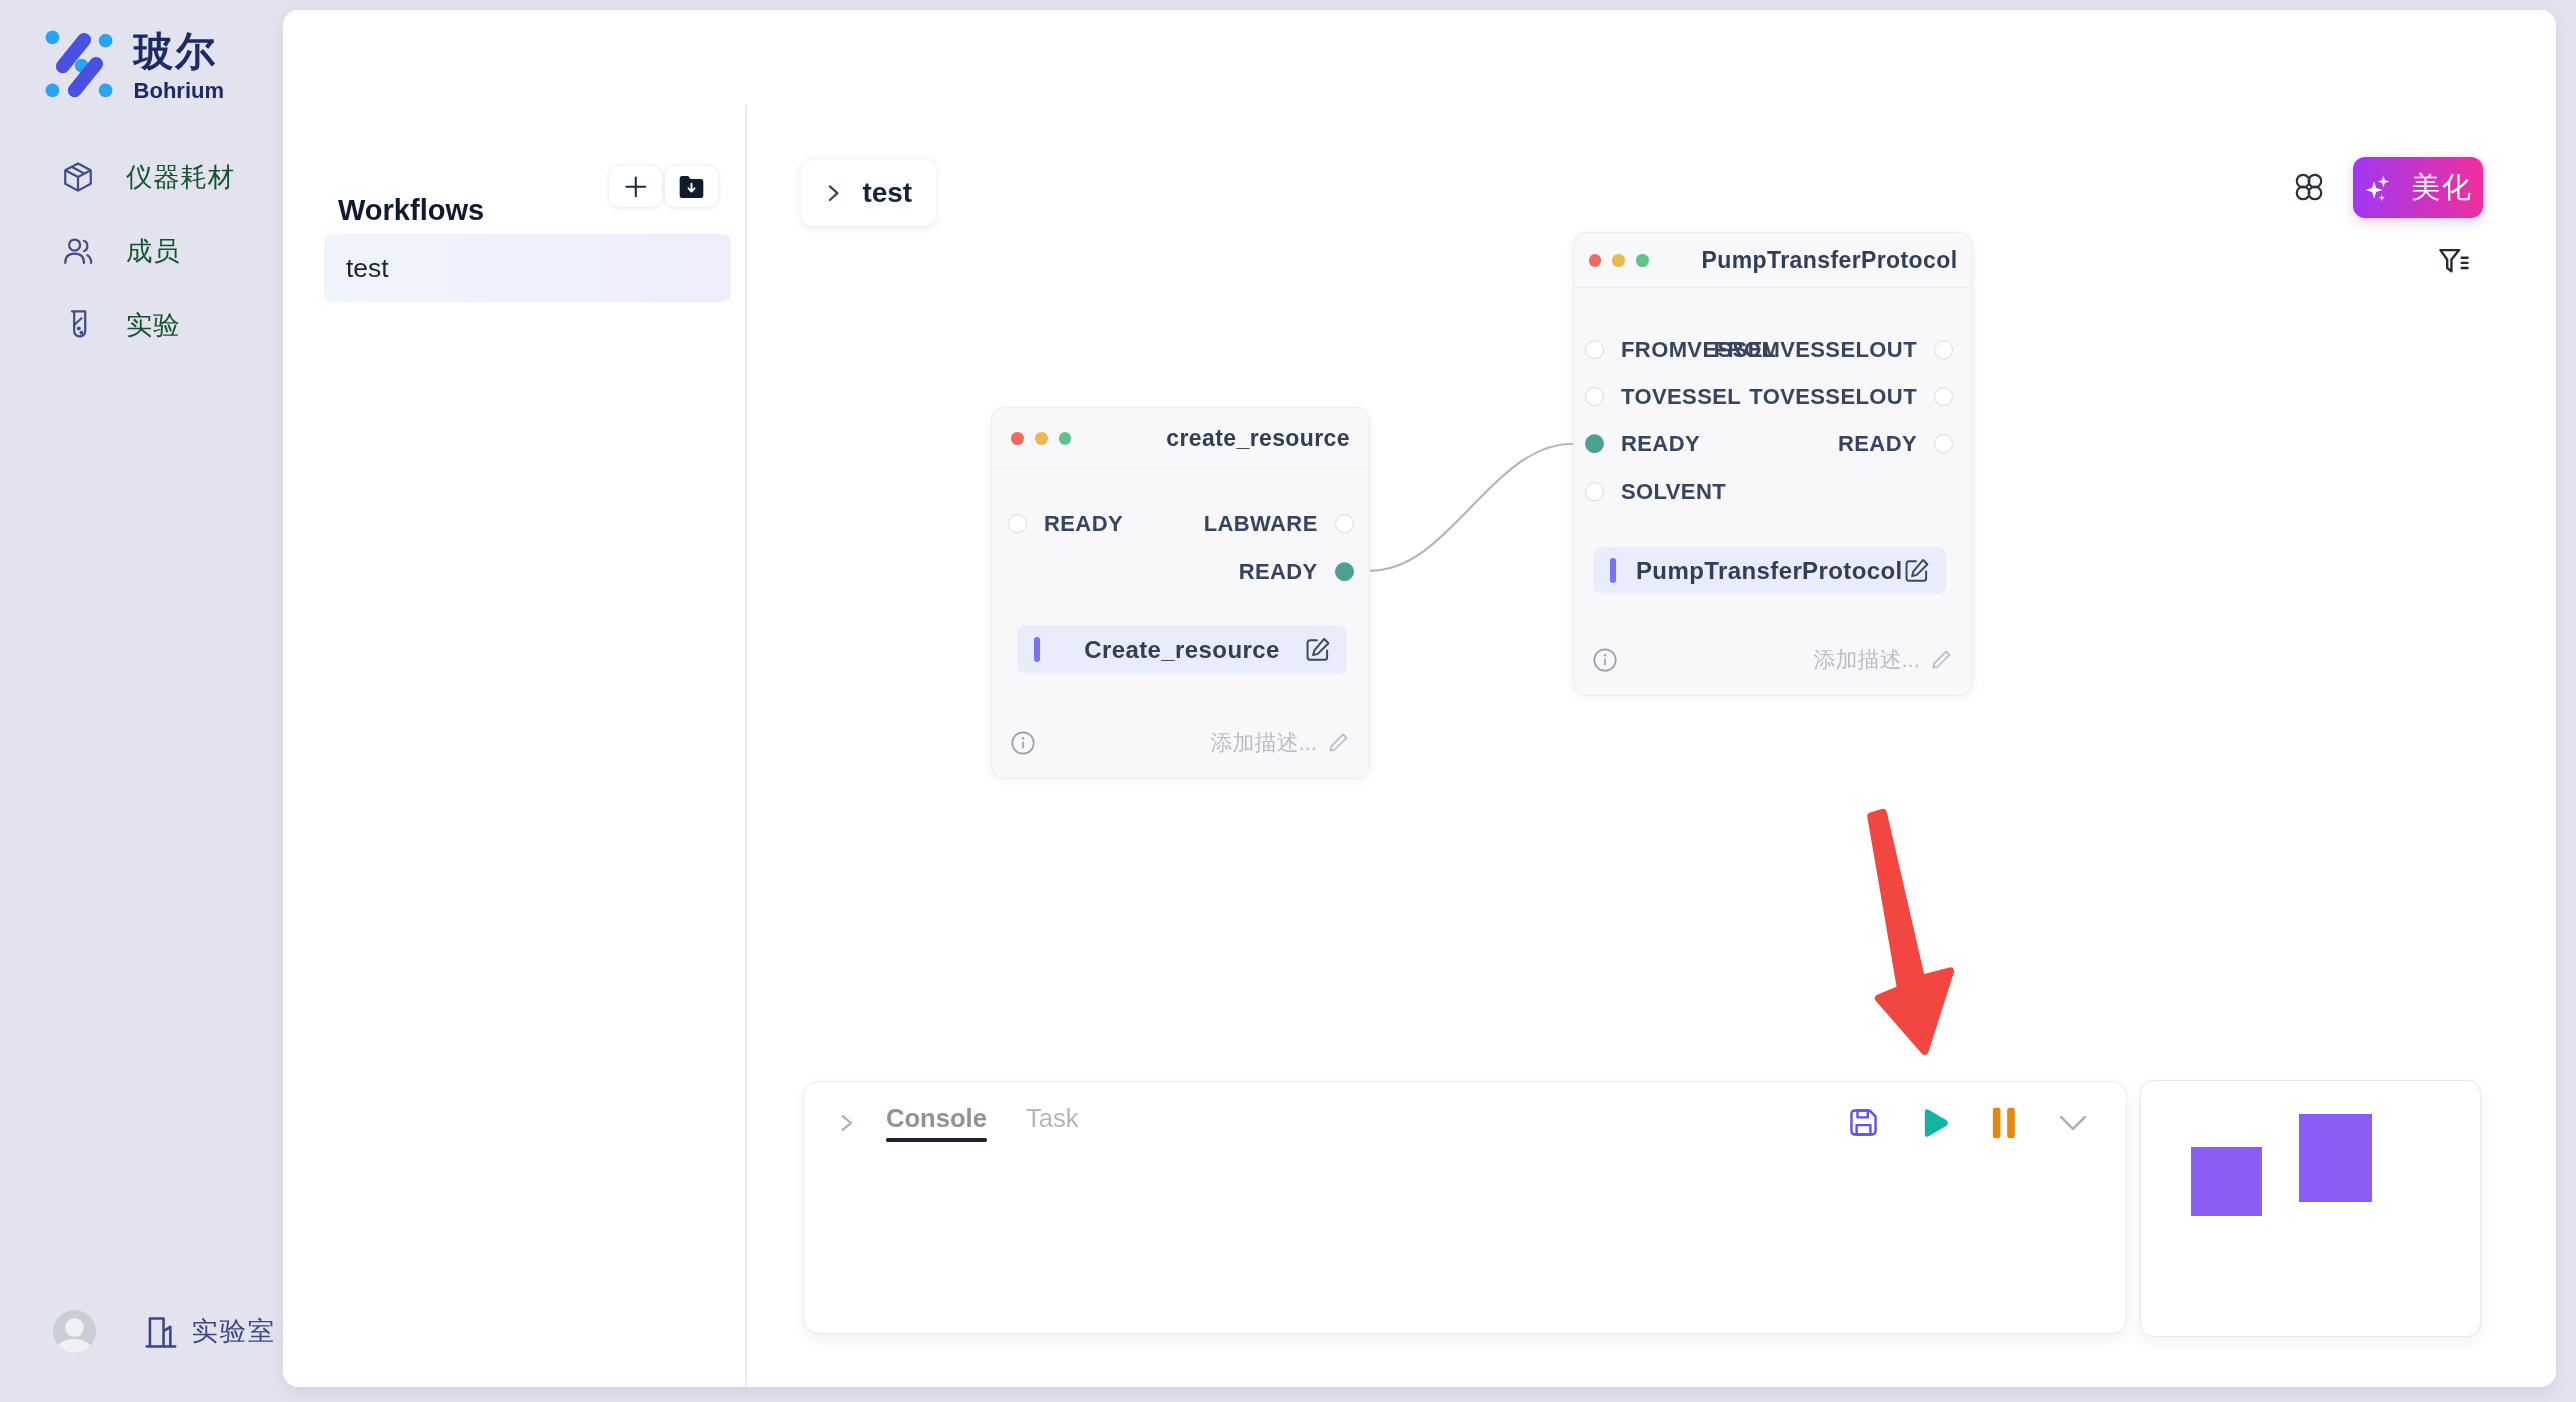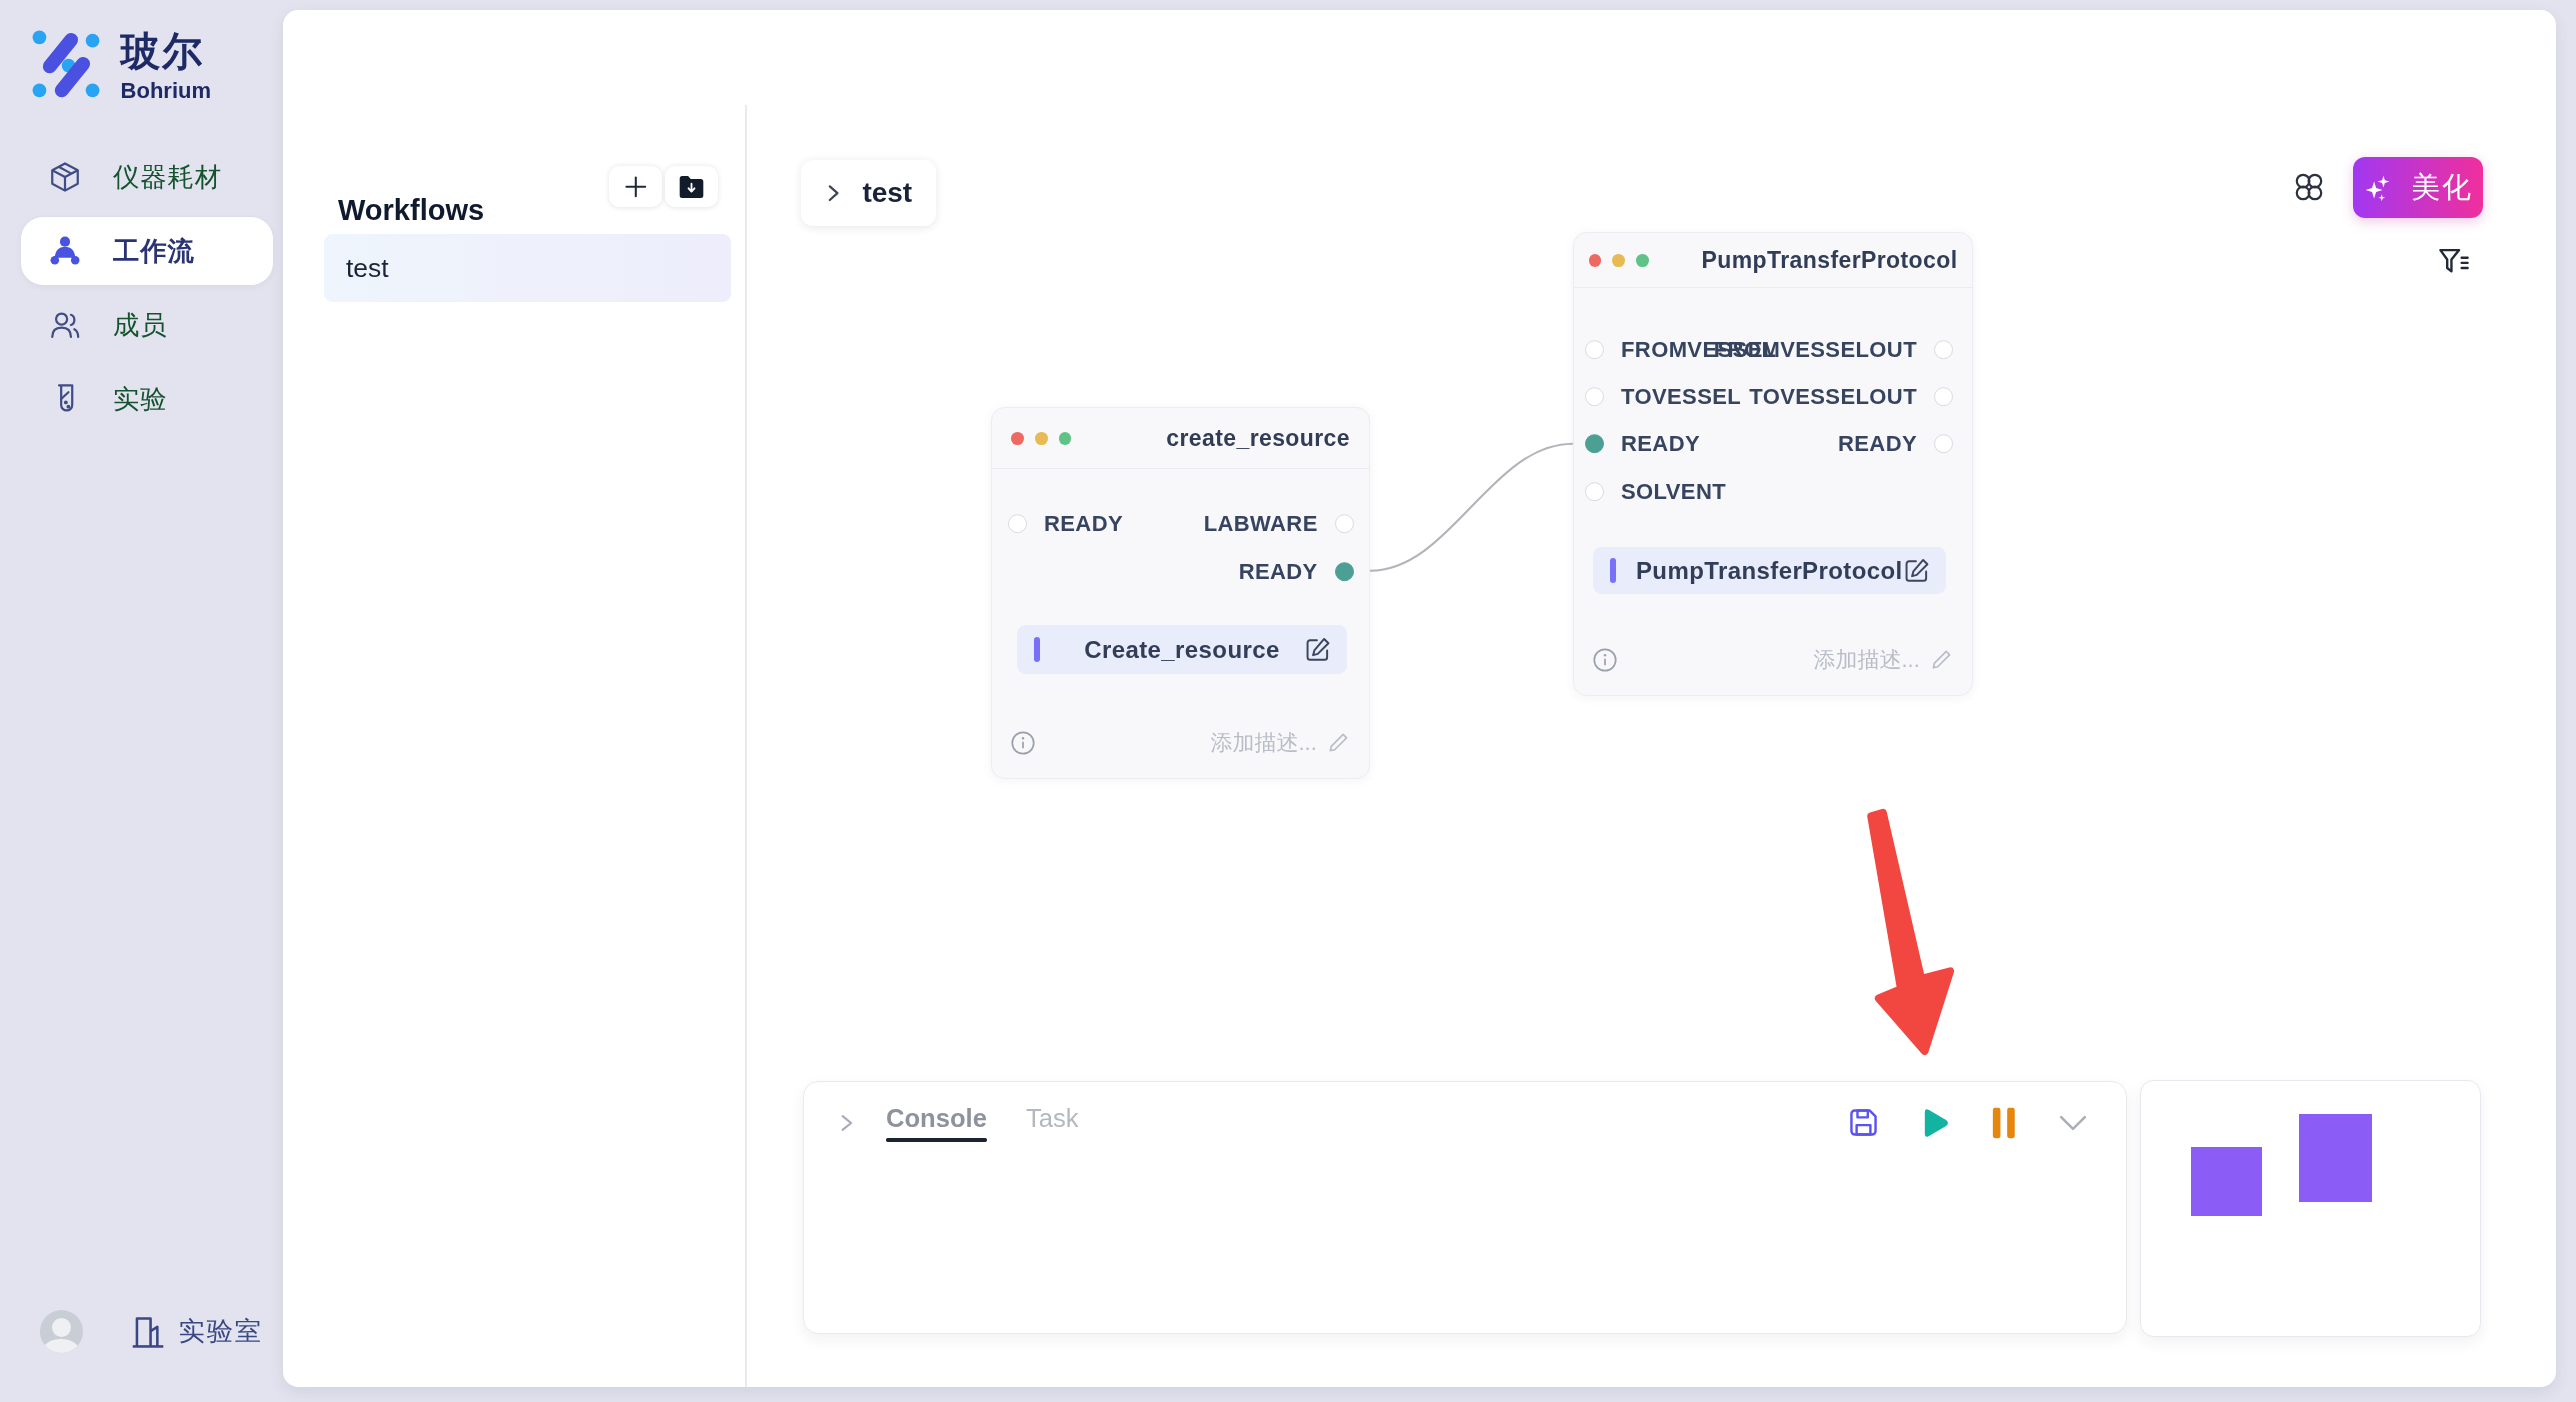--- a/index.html
+++ b/index.html
@@ -6,21 +6,21 @@
   html,body { width:2576px; height:1402px; }
   body {
     font-family:"Liberation Sans", sans-serif;
     background:var(--page_bg,#e3e3ef);
     overflow:hidden;
     -webkit-font-smoothing:antialiased;
   }
   .stage { position:relative; width:2576px; height:1402px; }
 
   
-  .sidebar { position:absolute; left:4px; top:0; width:342px; height:1402px; background:var(--page_bg,#e3e3ef); }
+  .sidebar { position:absolute; left:17px; top:0; width:342px; height:1402px; background:var(--page_bg,#e3e3ef); }
   .brand { position:absolute; left:25.6px; top:27px; display:flex; align-items:flex-start; }
   .brand-logo { width:72px; height:72px; }
   .brand-text { margin-left:19px; color:#1d2a66; }
   .brand-zh { font-size:40px; font-weight:bold; line-height:48px; letter-spacing:1.7px; }
   .brand-en { font-size:22px; font-weight:bold; line-height:25.6px; margin-top:3.4px; }
   .nav { position:absolute; left:0; top:143px; width:283px; padding:0 13.6px 0 17px; display:flex; flex-direction:column; gap:6px; }
   .nav-item { position:relative; height:68px; display:flex; align-items:center; border-radius:22px; cursor:pointer; }
   .nav-item .nav-icon { width:34px; height:34px; margin-left:27px; flex:none; }
   .nav-item .nav-label { margin-left:31px; font-size:26.4px; color:#14532d; letter-spacing:0.9px; }
   .nav-item.active { background:#ffffff; box-shadow:0 1.7px 6.8px rgba(40,45,90,.05); }
@@ -133,29 +133,20 @@
     <nav class="nav">
       <div class="nav-item">
         <svg class="nav-icon" viewBox="0 0 40 40" fill="none" stroke="#3f4c85" stroke-width="2.6" stroke-linejoin="round">
           <path d="M20 4 L35 12 L35 28 L20 36 L5 28 L5 12 Z"></path>
           <path d="M5 12 L20 20 L35 12"></path>
           <path d="M20 20 L20 36"></path>
           <path d="M12.5 8 L27.5 16"></path>
         </svg>
         <span class="nav-label">仪器耗材</span>
       </div>
-      <div class="nav-item active">
-        <svg class="nav-icon" viewBox="0 0 40 40" fill="#4853e0">
-          <circle cx="20" cy="9" r="6"></circle>
-          <path d="M20 15 C12 15 8 21 8 28 L32 28 C32 21 28 15 20 15 Z"></path>
-          <circle cx="8" cy="31" r="5"></circle>
-          <circle cx="32" cy="31" r="5"></circle>
-        </svg>
-        <span class="nav-label">工作流</span>
-      </div>
       <div class="nav-item">
         <svg class="nav-icon" viewBox="0 0 40 40" fill="none" stroke="#3f4c85" stroke-width="2.6" stroke-linecap="round">
           <circle cx="16" cy="13" r="6.5"></circle>
           <path d="M5 34 C5 26 10 23 16 23 C22 23 27 26 27 34"></path>
           <path d="M27 8 C30 9 31 11 31 14 C31 17 30 19 27 20"></path>
           <path d="M31 25 C34.5 27 35.5 30 35.5 34"></path>
         </svg>
         <span class="nav-label">成员</span>
       </div>
       <div class="nav-item">

